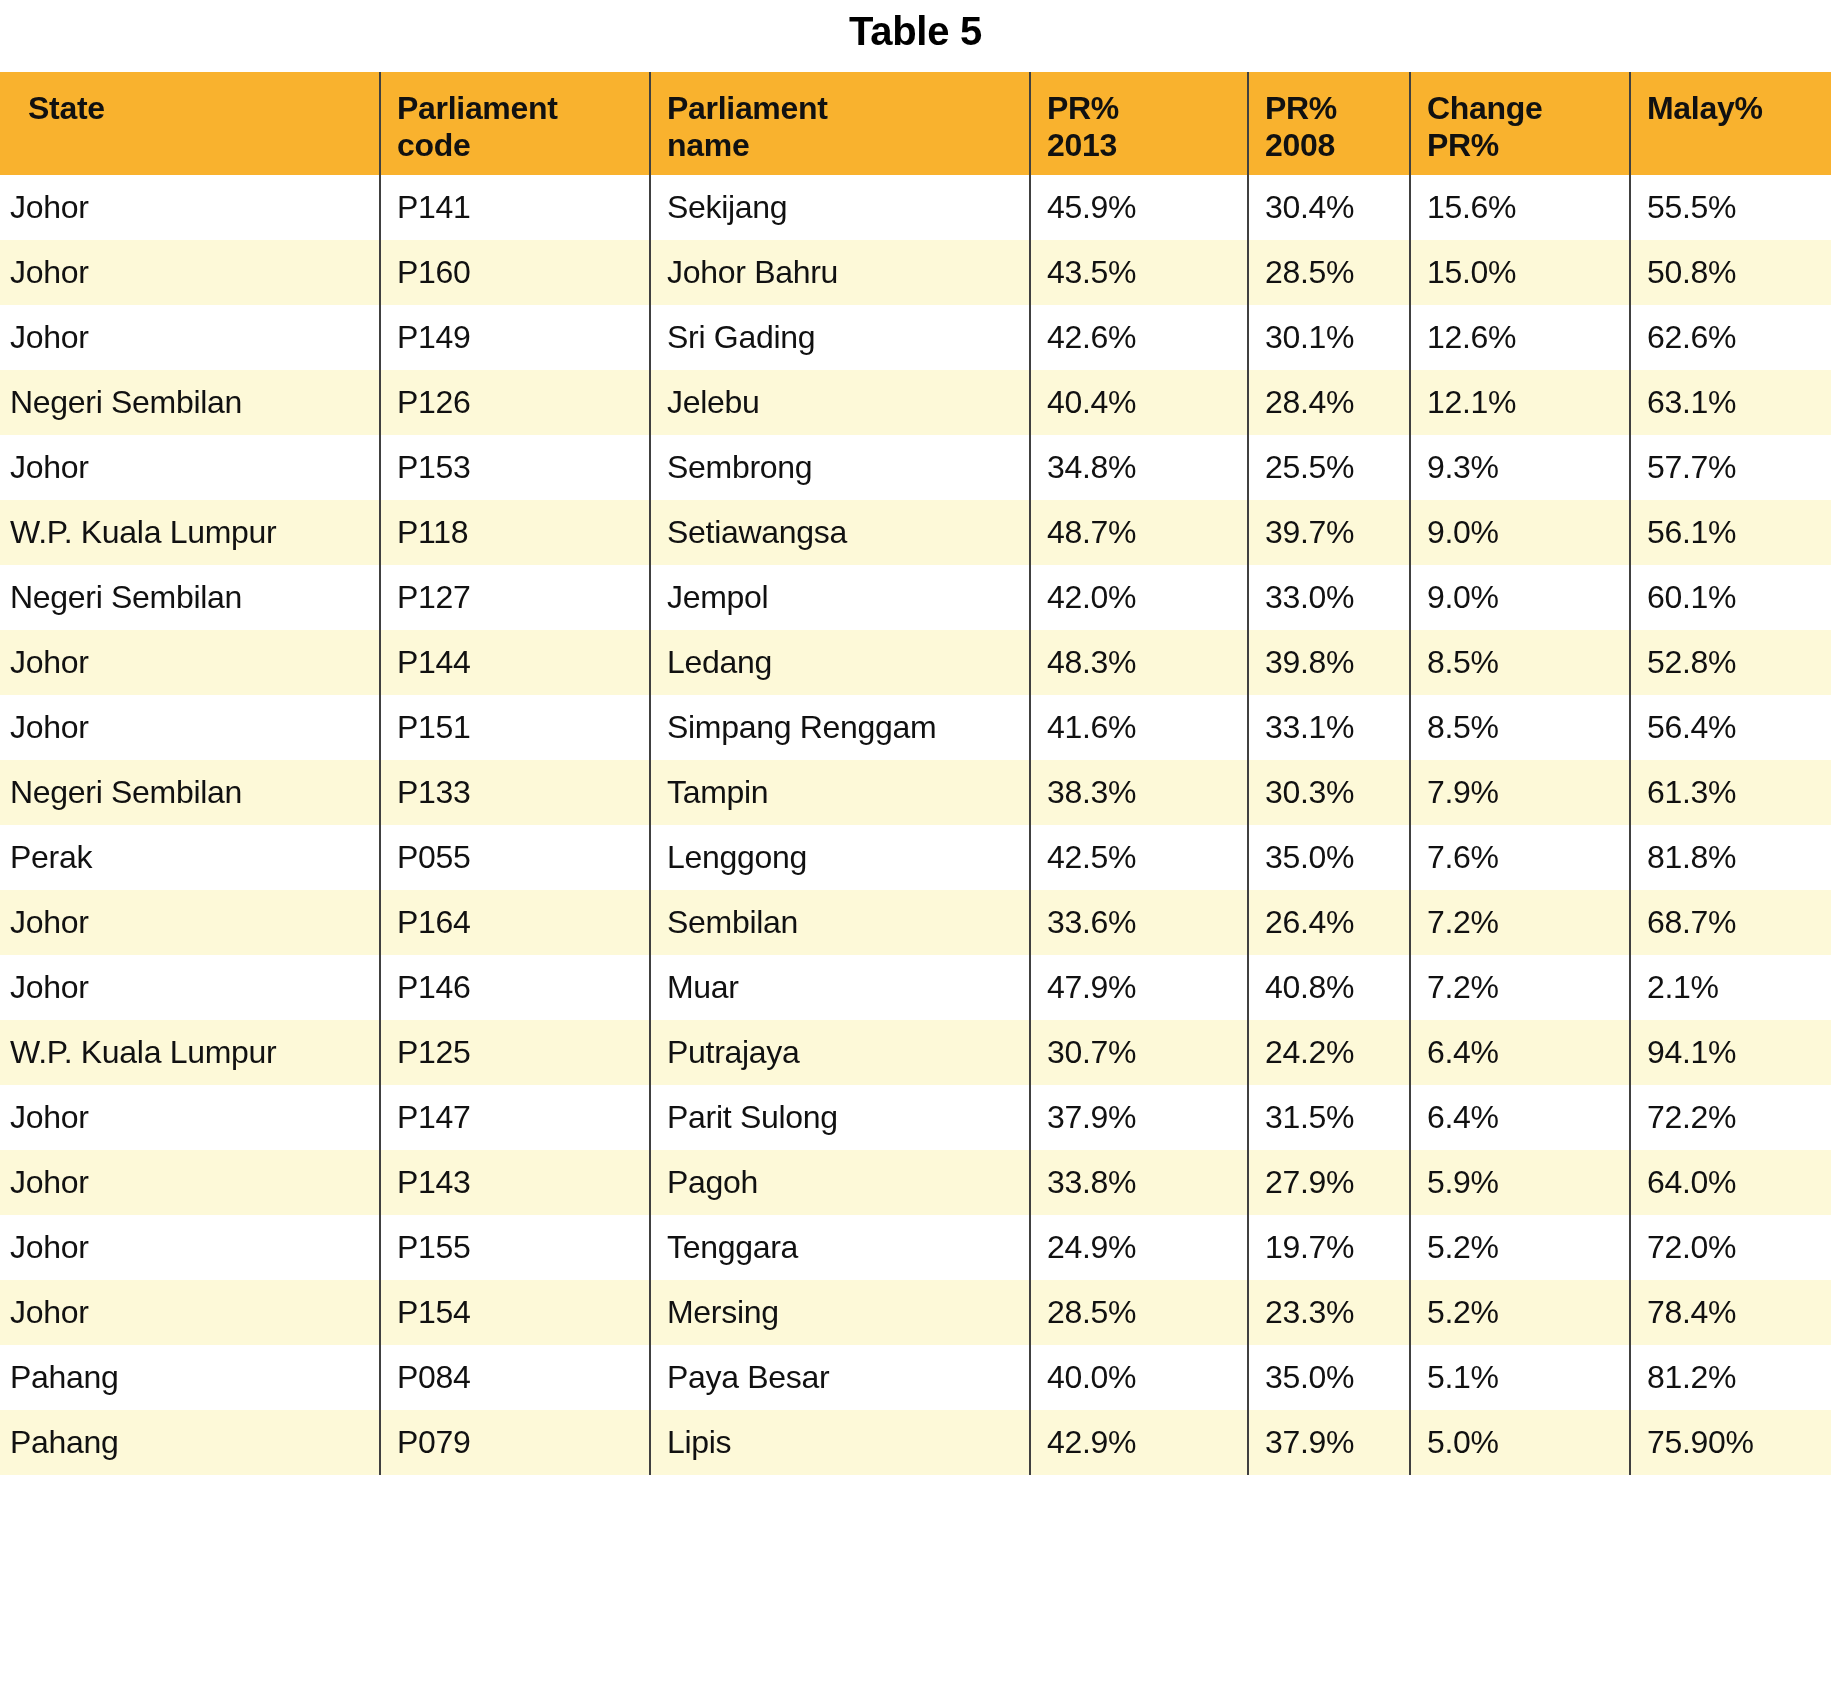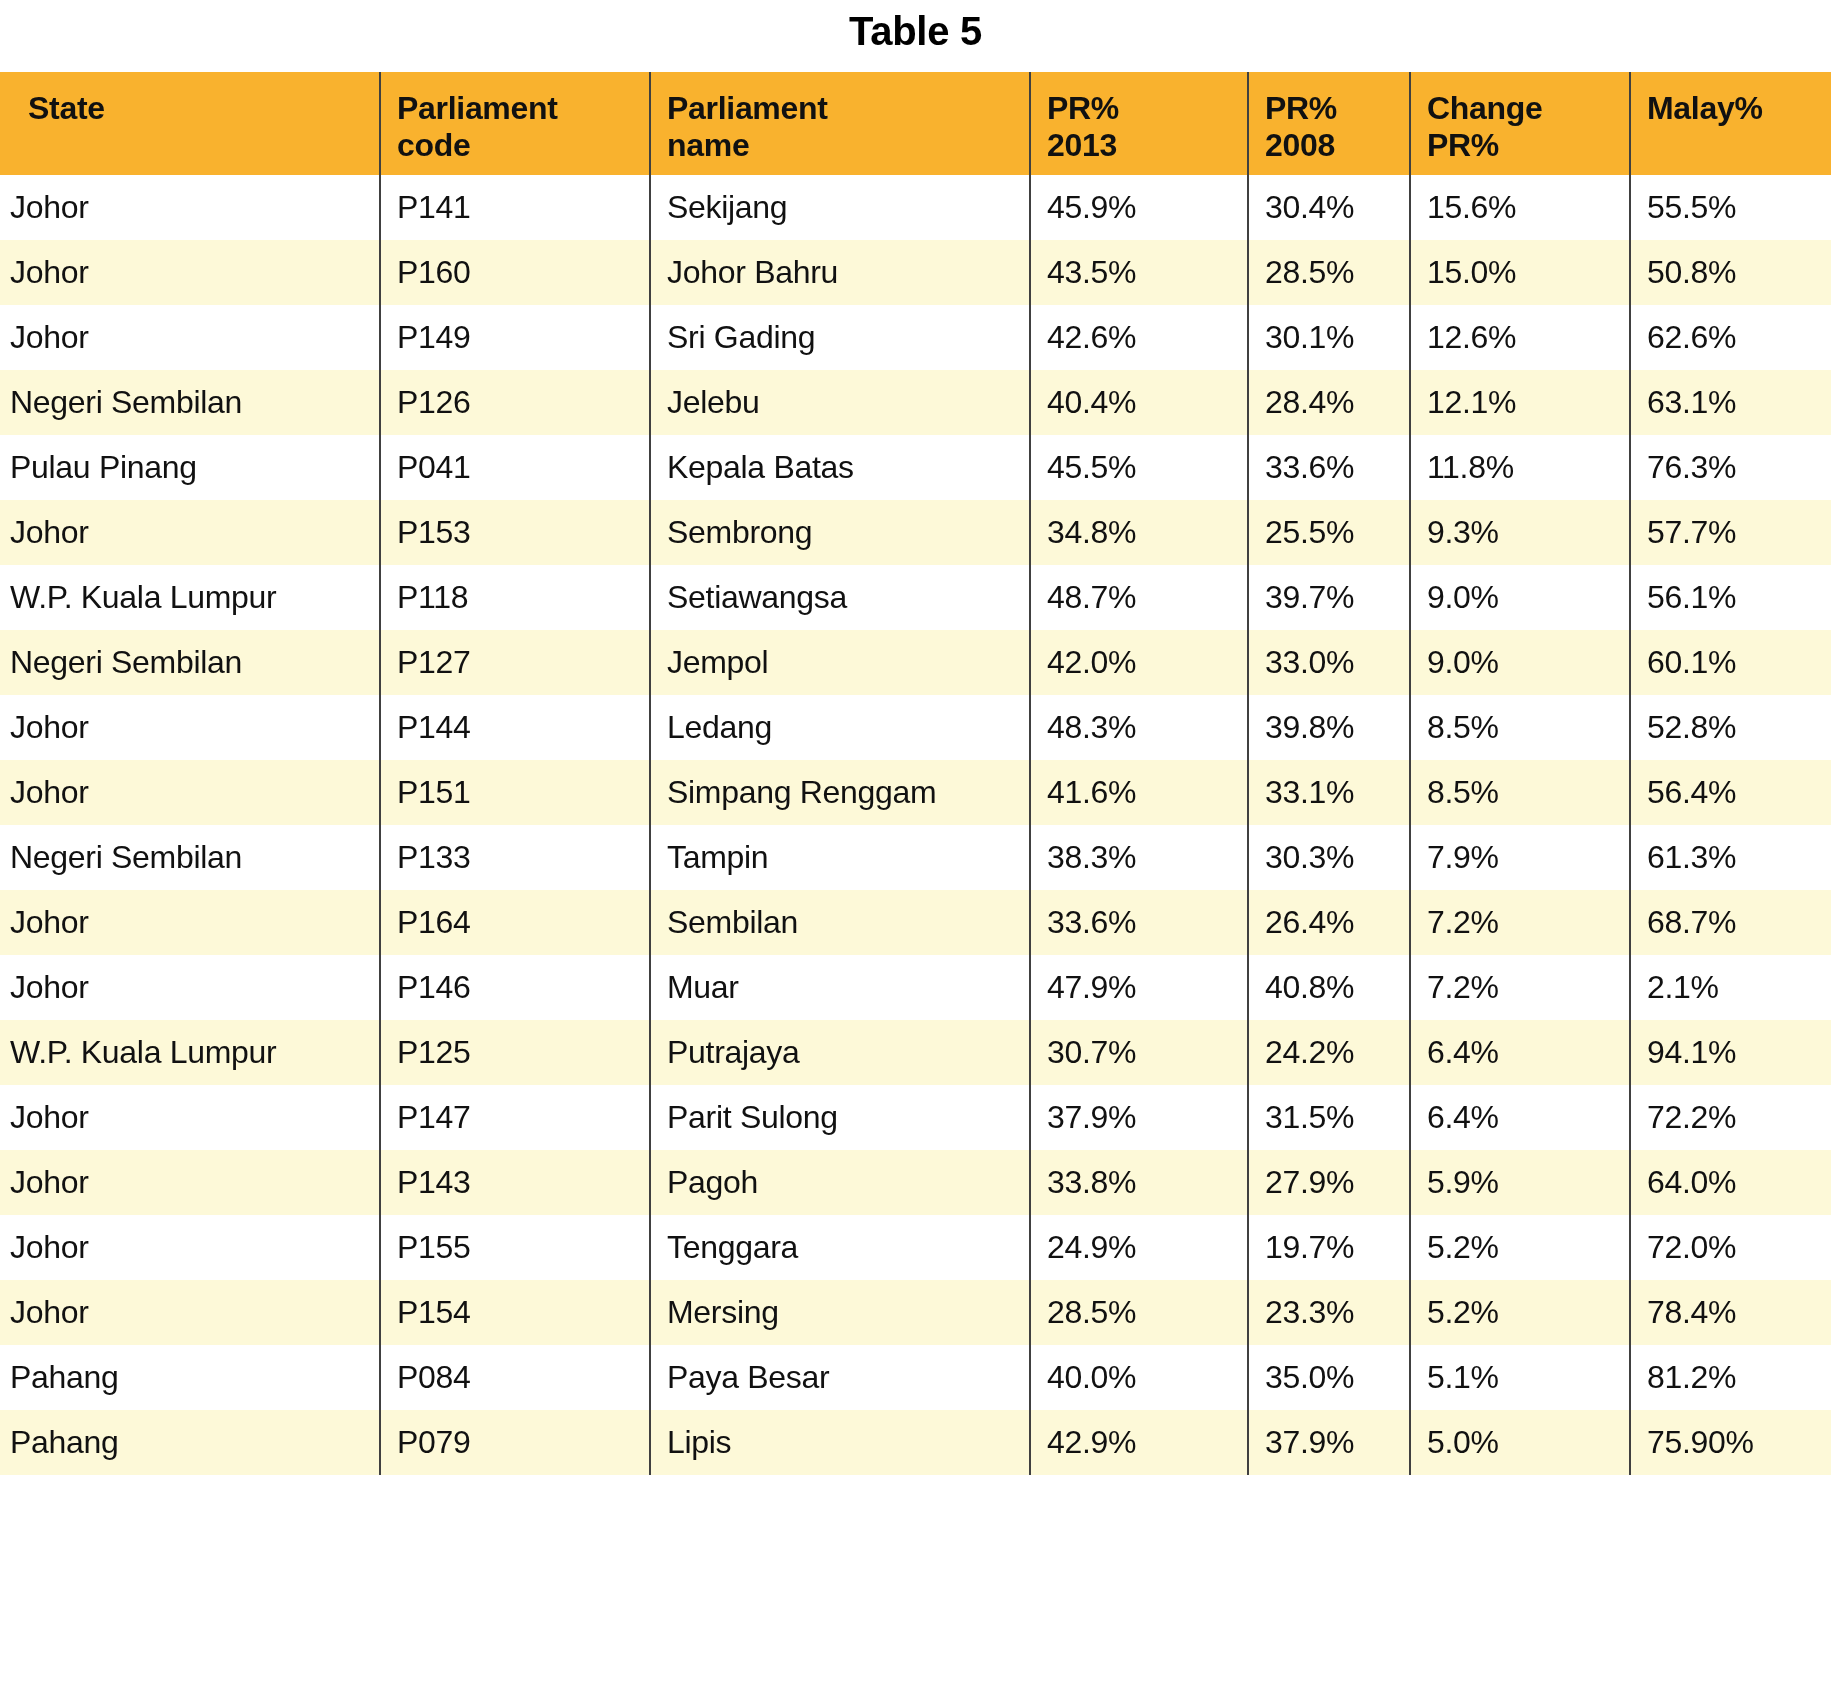--- a/index.html
+++ b/index.html
@@ -122,29 +122,20 @@
       <tr>
         <td>Negeri Sembilan</td>
         <td>P126</td>
         <td>Jelebu</td>
         <td>40.4%</td>
         <td>28.4%</td>
         <td>12.1%</td>
         <td>63.1%</td>
       </tr>
       <tr>
-        <td>Pulau Pinang</td>
-        <td>P041</td>
-        <td>Kepala Batas</td>
-        <td>45.5%</td>
-        <td>33.6%</td>
-        <td>11.8%</td>
-        <td>76.3%</td>
-      </tr>
-      <tr>
         <td>Johor</td>
         <td>P153</td>
         <td>Sembrong</td>
         <td>34.8%</td>
         <td>25.5%</td>
         <td>9.3%</td>
         <td>57.7%</td>
       </tr>
       <tr>
         <td>W.P. Kuala Lumpur</td>
@@ -185,20 +176,29 @@
       <tr>
         <td>Negeri Sembilan</td>
         <td>P133</td>
         <td>Tampin</td>
         <td>38.3%</td>
         <td>30.3%</td>
         <td>7.9%</td>
         <td>61.3%</td>
       </tr>
       <tr>
+        <td>Perak</td>
+        <td>P055</td>
+        <td>Lenggong</td>
+        <td>42.5%</td>
+        <td>35.0%</td>
+        <td>7.6%</td>
+        <td>81.8%</td>
+      </tr>
+      <tr>
         <td>Johor</td>
         <td>P164</td>
         <td>Sembilan</td>
         <td>33.6%</td>
         <td>26.4%</td>
         <td>7.2%</td>
         <td>68.7%</td>
       </tr>
       <tr>
         <td>Johor</td>

